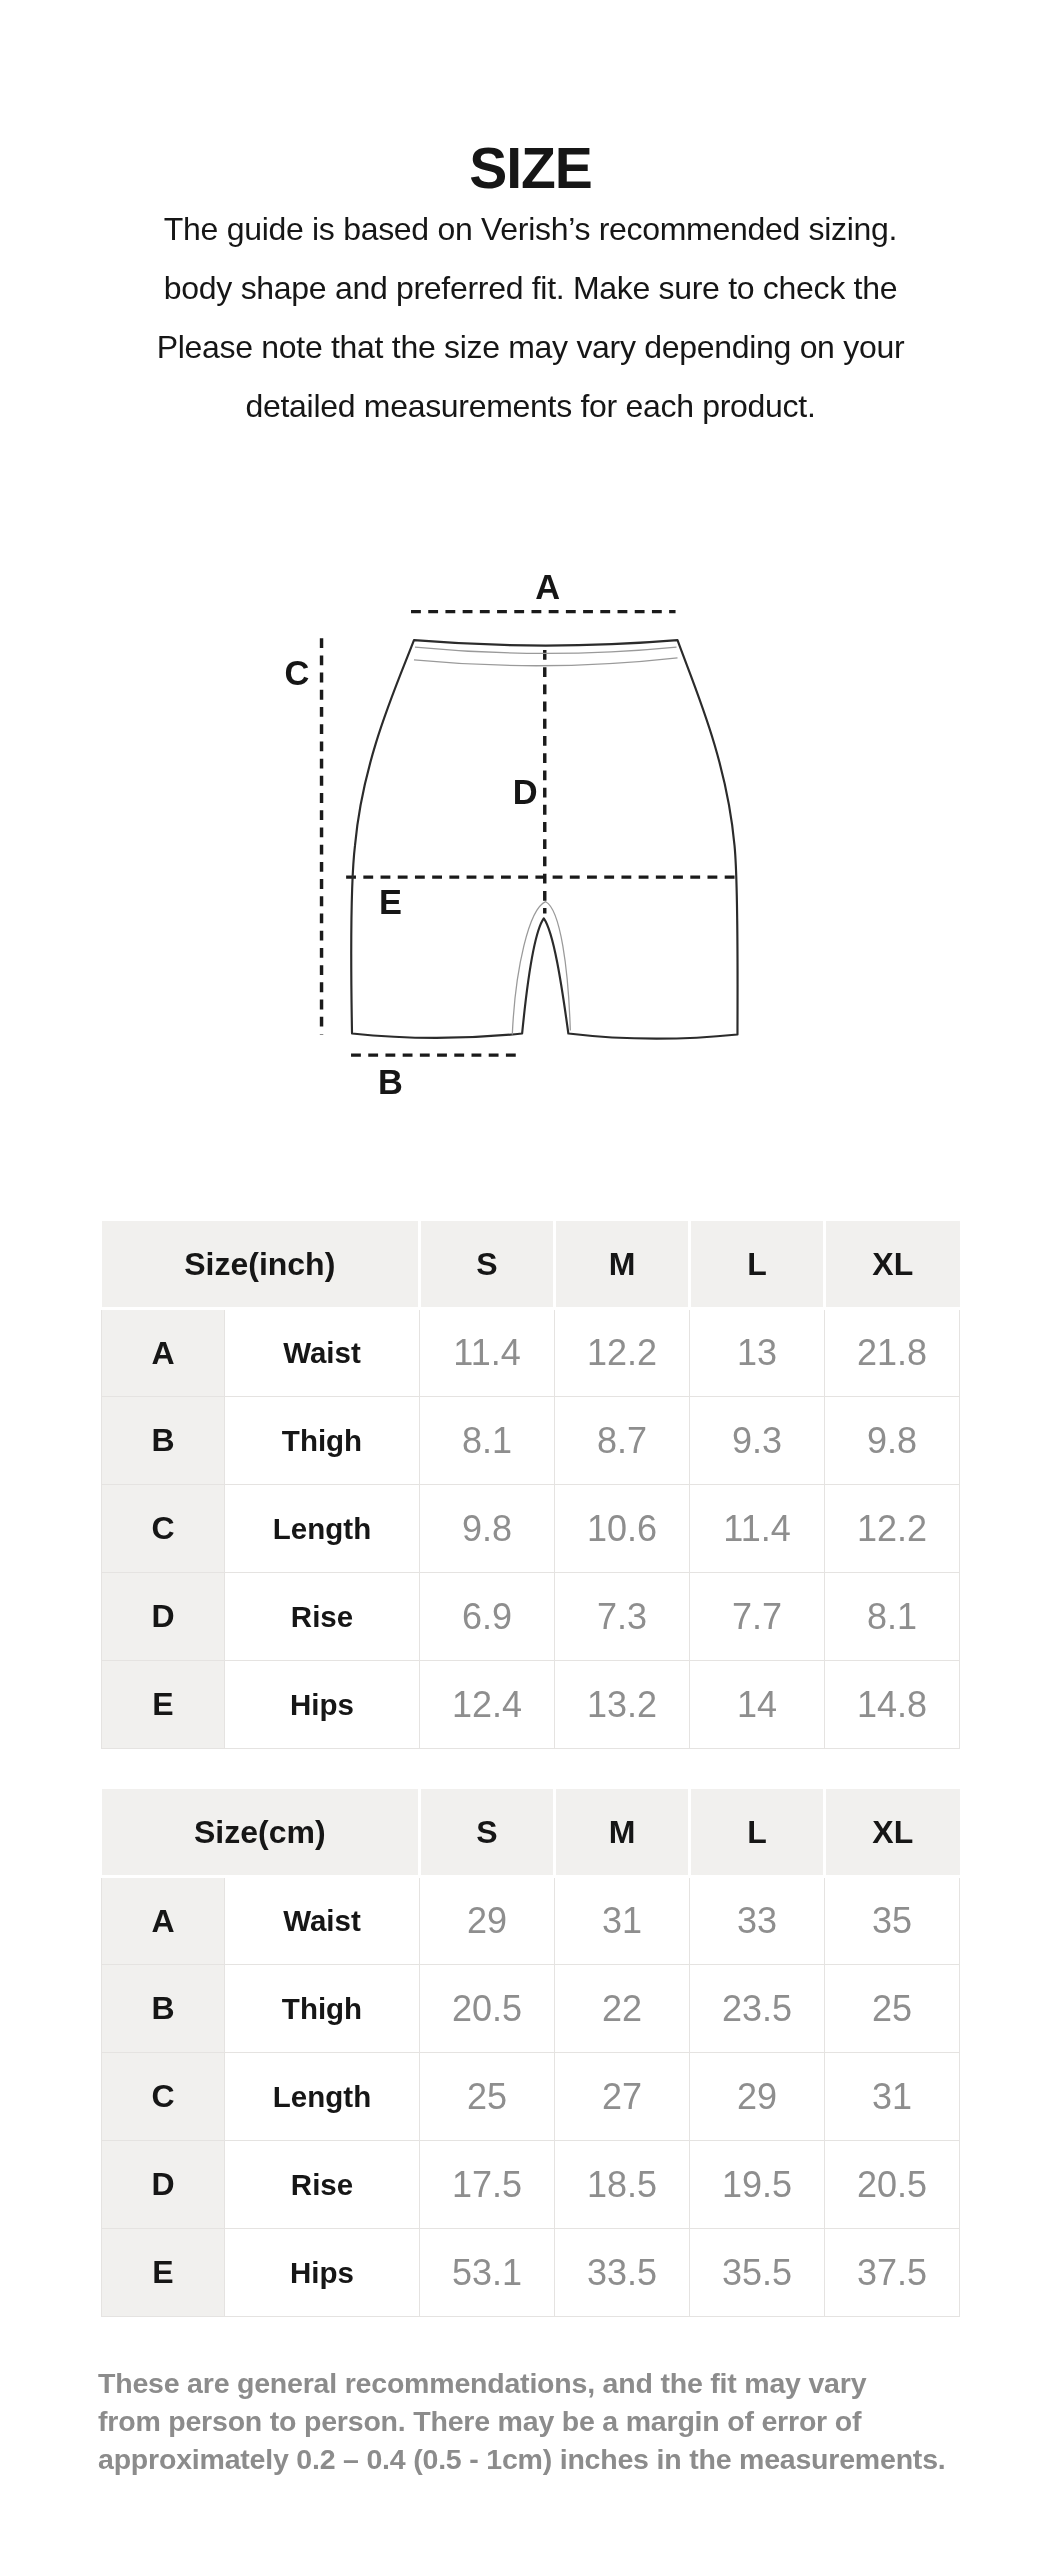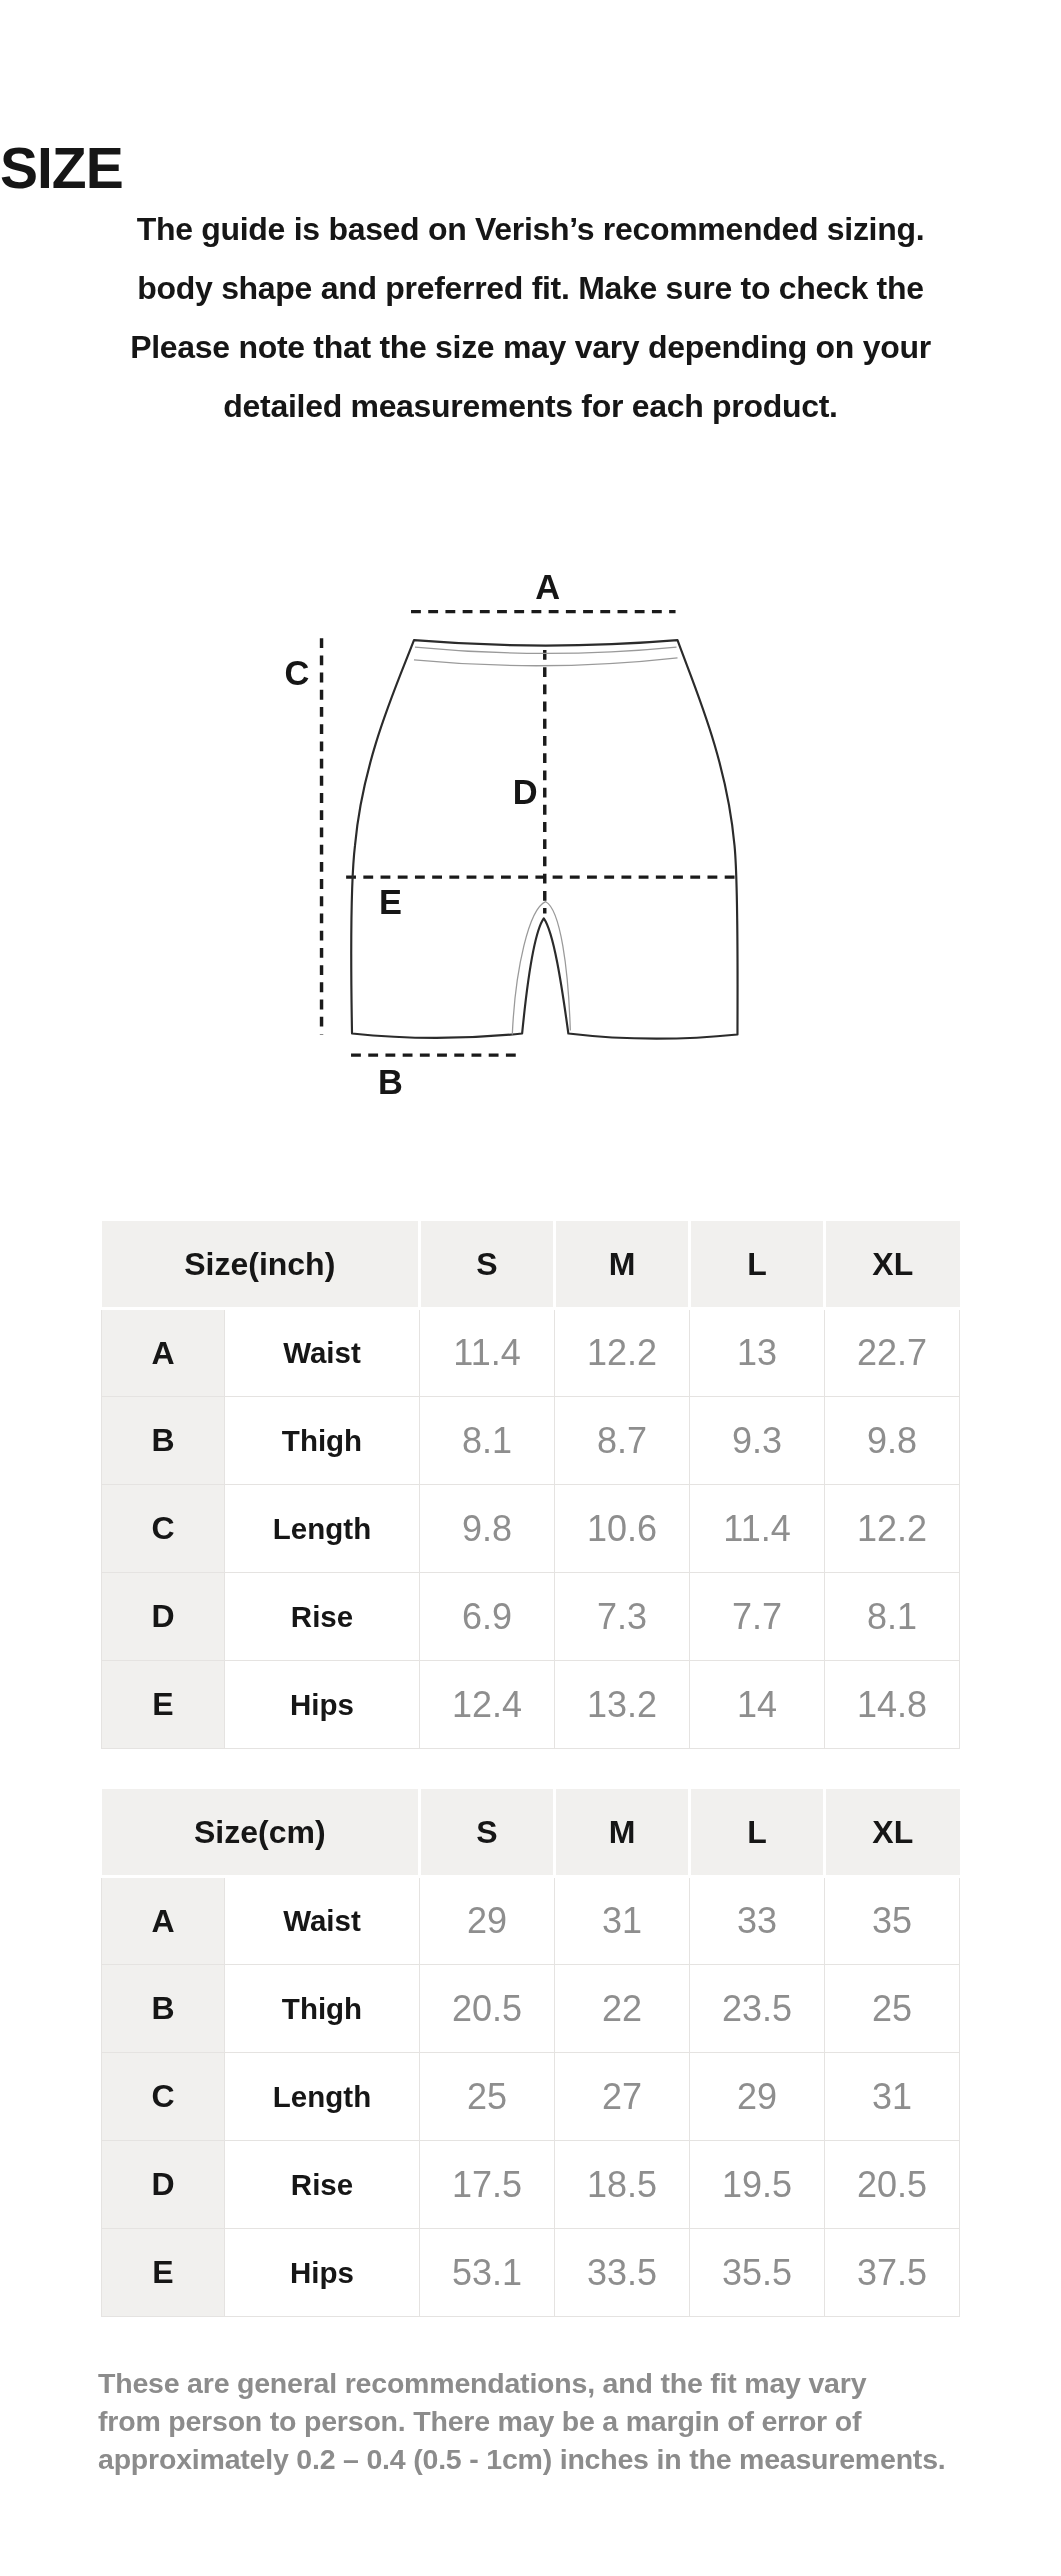--- a/index.html
+++ b/index.html
@@ -5,26 +5,26 @@
   :root{
     --text:#161616; --muted:#8e8e8e; --table-bg:#f1f0ee;
     --border:#e5e3e1; --footer:#8c8c8c; --line:#2b2b2b; --dash:#1a1a1a;
   }
   html,body{margin:0;padding:0;background:#fff;}
   #page{
     position:relative; width:1061px; height:2576px; background:#fff;
     font-family:"Liberation Sans", sans-serif; color:var(--text); overflow:hidden;
   }
   .title{
-    position:absolute; top:102px; left:0; width:1061px; text-align:left;
+    position:absolute; top:102px; left:0; width:1061px; text-align:center;
     font-size:57px; line-height:57px; font-weight:700; letter-spacing:-1px; color:var(--text);
   }
   .intro{
     position:absolute; top:200px; left:0; width:1061px; text-align:center;
-    font-size:32px; line-height:59px; font-weight:700; color:var(--text); letter-spacing:-0.3px;
+    font-size:32px; line-height:59px; font-weight:400; color:var(--text); letter-spacing:-0.3px;
   }
   .diagram{ position:absolute; top:531px; left:0; }
   .diagram text{ font-family:"Liberation Sans", sans-serif; font-size:35px; font-weight:700; fill:var(--text); }
   .outline{ fill:none; stroke:var(--line); stroke-width:2.2px; stroke-linejoin:round; }
   .thinline{ fill:none; stroke:#9a9a9a; stroke-width:1.3px; }
   .dashline{ fill:none; stroke:var(--dash); stroke-width:3.5px; stroke-dasharray:10 7.5; }
   .size-table{
     position:absolute; left:101px; width:857px; border-collapse:collapse; table-layout:fixed;
     font-family:"Liberation Sans", sans-serif;
   }
@@ -111,21 +111,21 @@
         <th>XL</th>
       </tr>
     </thead>
     <tbody>
       <tr>
         <td class="letter">A</td>
         <td class="rowlabel">Waist</td>
         <td class="val">11.4</td>
         <td class="val">12.2</td>
         <td class="val">13</td>
-        <td class="val">22.7</td>
+        <td class="val">21.8</td>
       </tr>
       <tr>
         <td class="letter">B</td>
         <td class="rowlabel">Thigh</td>
         <td class="val">8.1</td>
         <td class="val">8.7</td>
         <td class="val">9.3</td>
         <td class="val">9.8</td>
       </tr>
       <tr>

